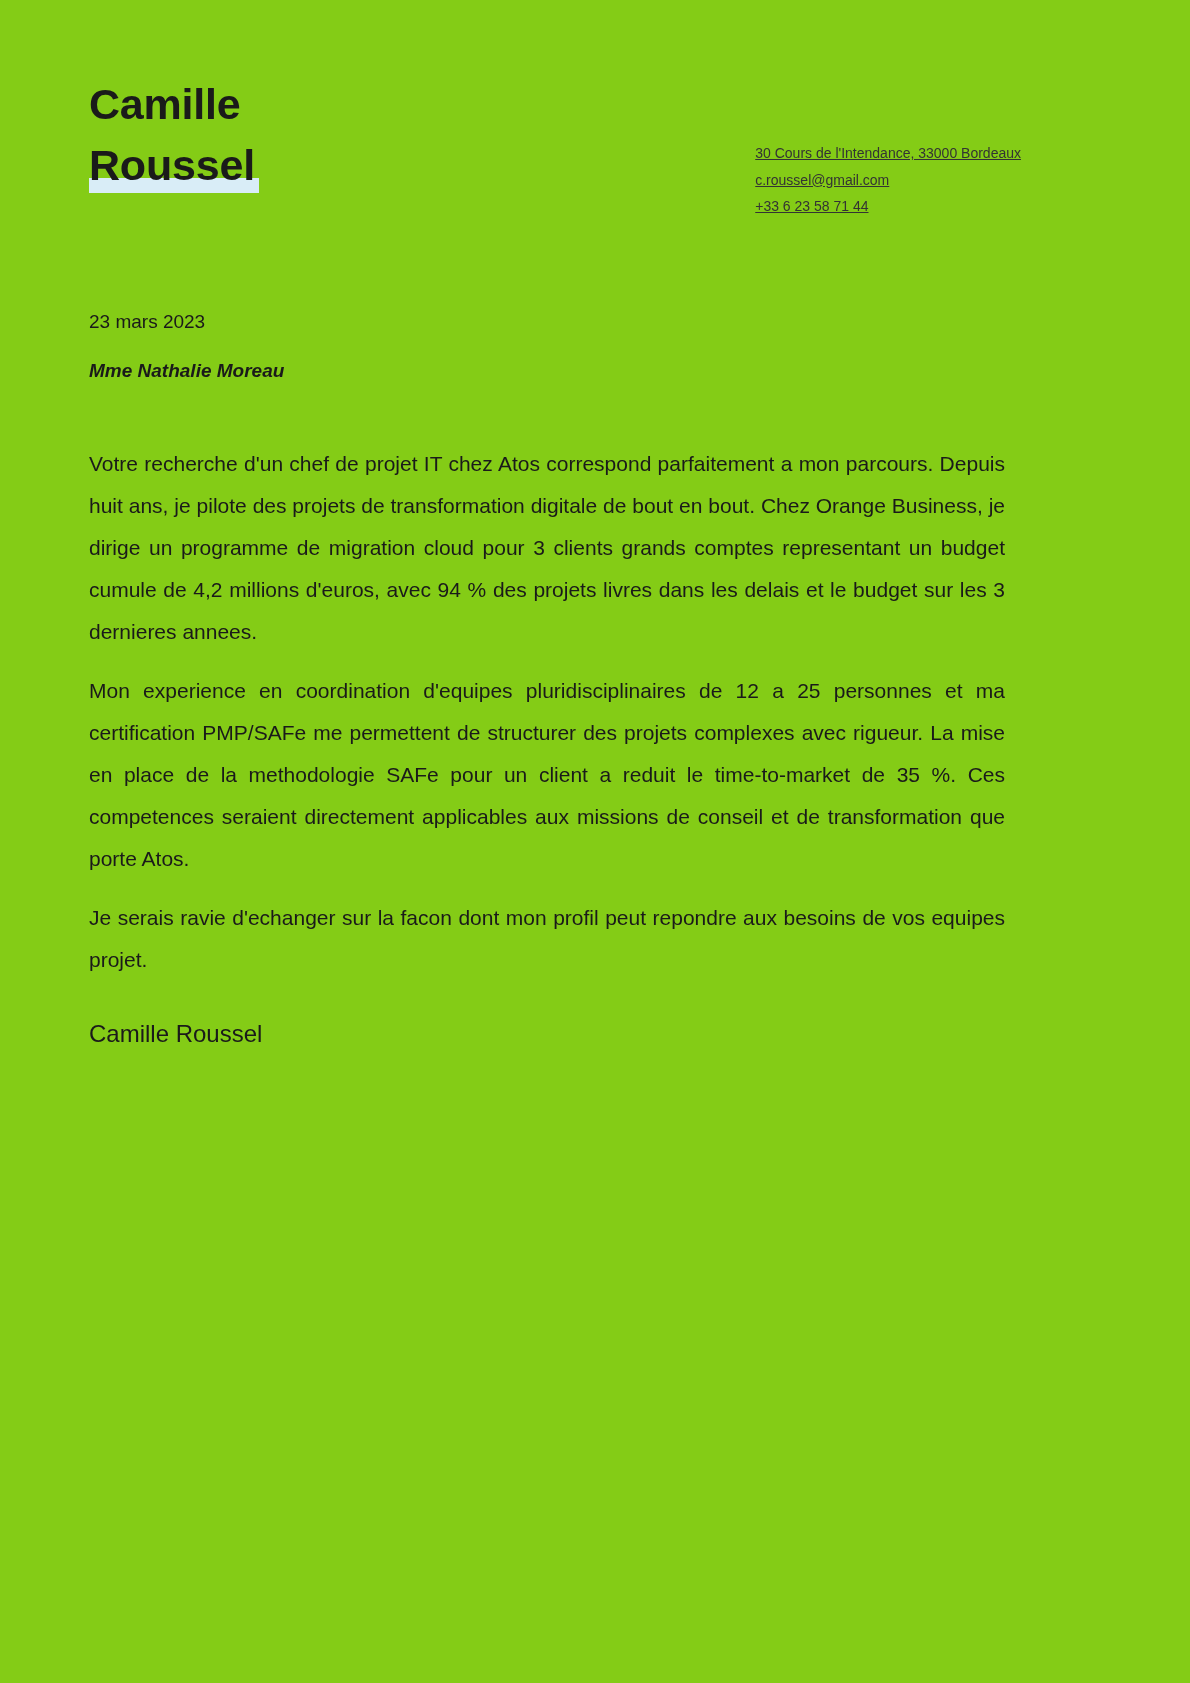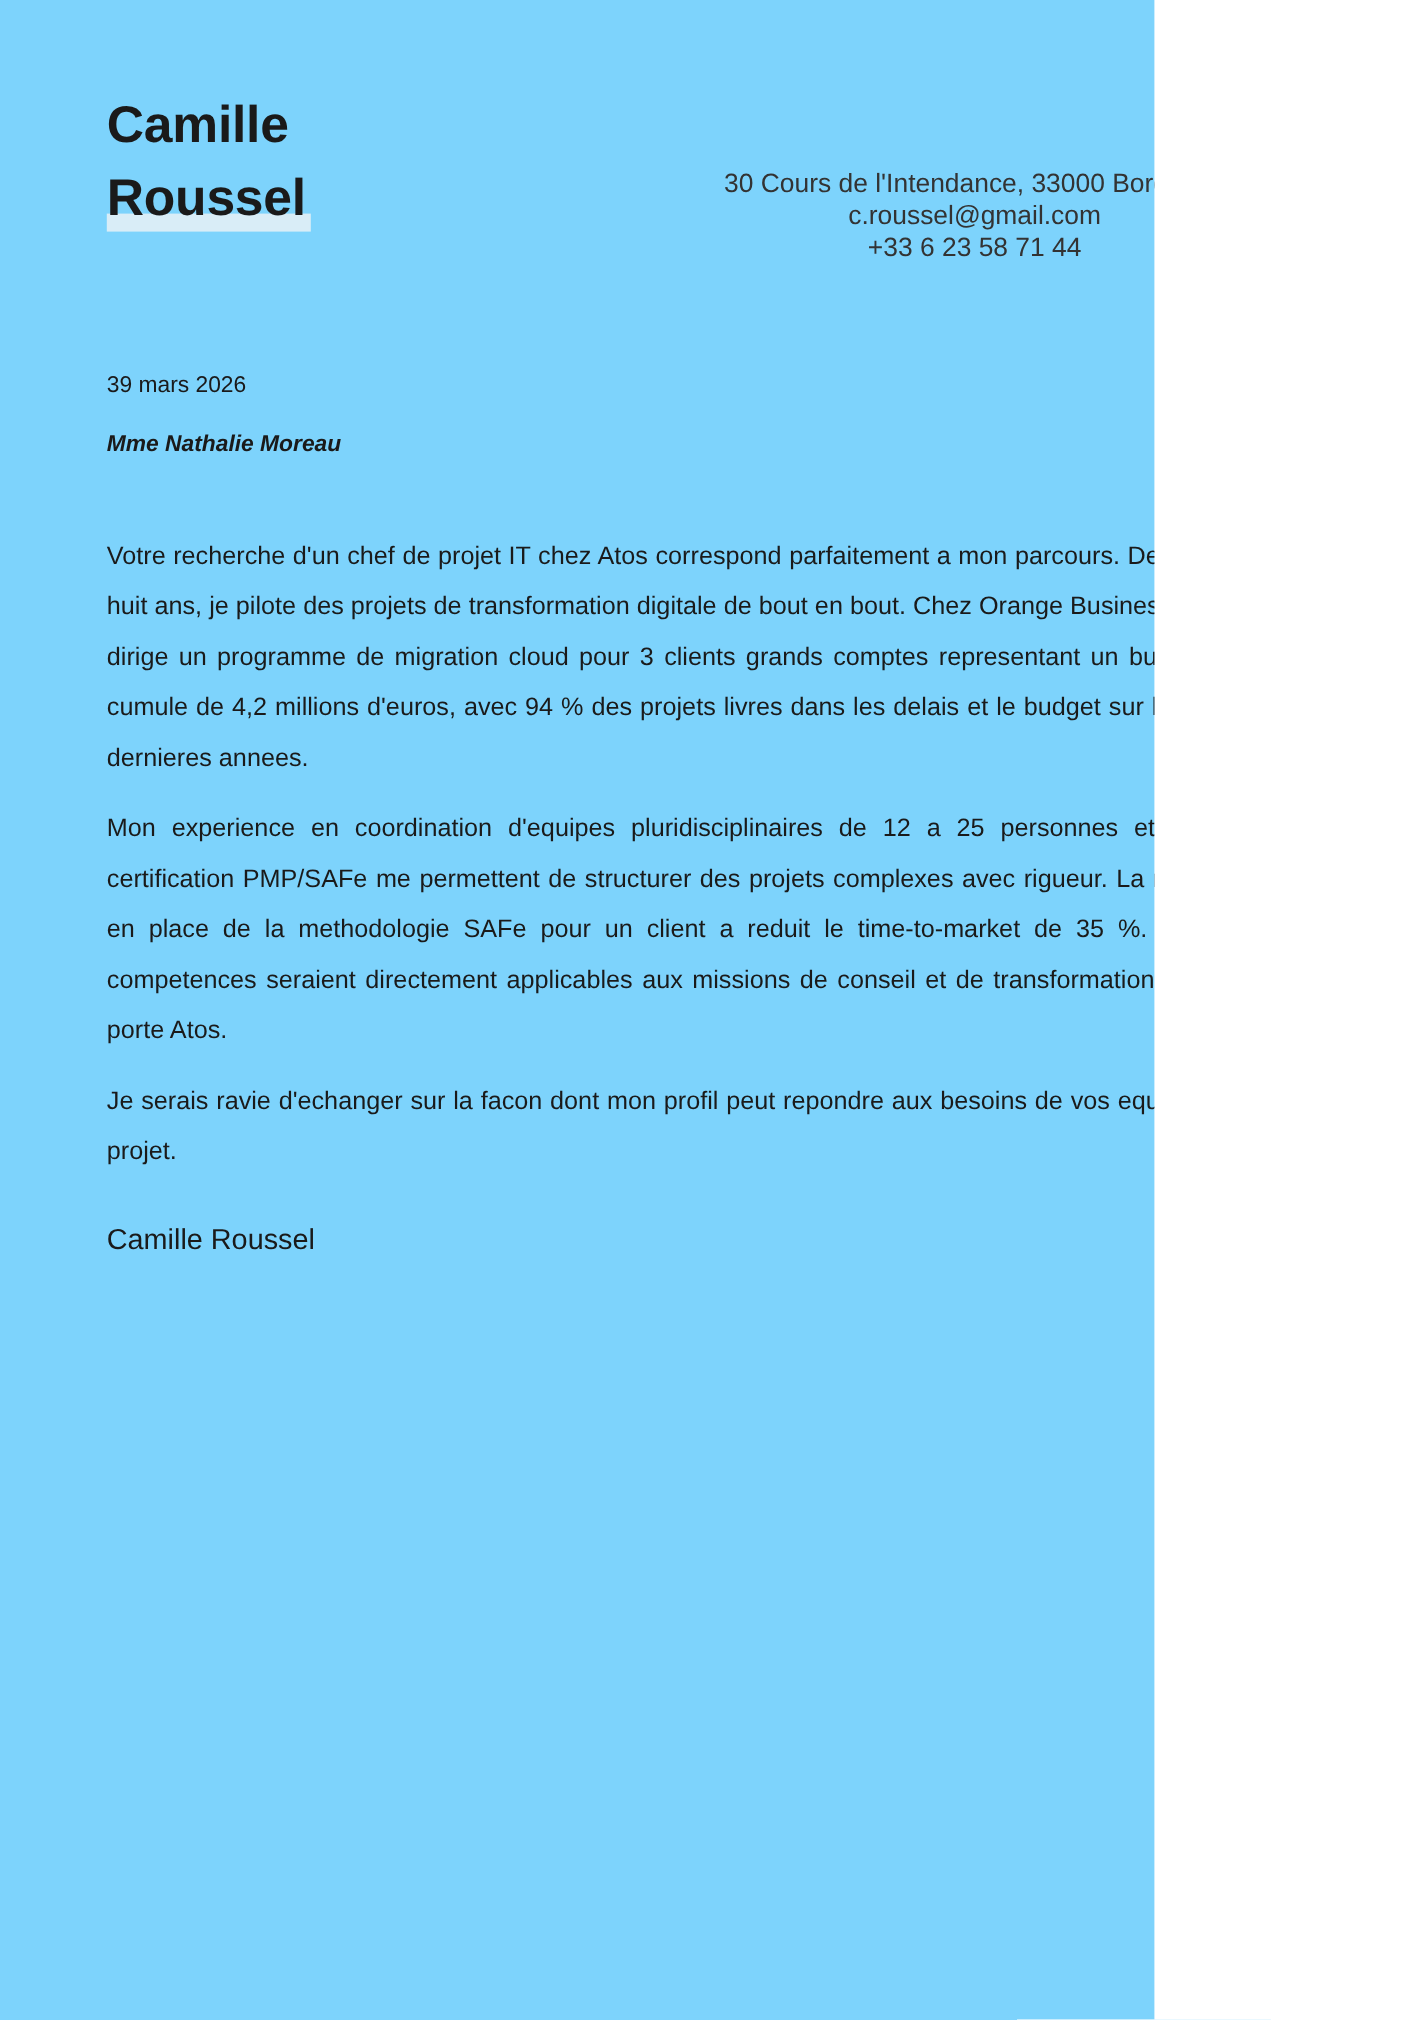--- a/index.html
+++ b/index.html
@@ -7,23 +7,23 @@
     margin: 0;
     padding: 0;
     background: #ffffff;
   }
   body {
     font-family: "Liberation Sans", sans-serif;
     -webkit-font-smoothing: antialiased;
   }
   .page {
     position: relative;
-    width: 962px;
+    width: 1190px;
     height: 1683px;
-    background: #7dd3fc;
+    background: #84cc16;
     box-sizing: border-box;
     overflow: hidden;
   }
   .sheet {
     position: absolute;
     left: 89px;
     top: 0;
     width: 932px;
   }
 
@@ -68,24 +68,25 @@
   .job-title {
     margin-top: 9px;
     font-size: 20px;
     line-height: 26px;
     color: #333333;
   }
   .contact {
     position: absolute;
     right: 0;
     top: 140px;
-    text-align: center;
-    font-size: 22px;
+    text-align: left;
+    font-size: 14px;
     line-height: 26.5px;
     color: #333333;
+    text-decoration: underline;
   }
   .contact div {
     white-space: nowrap;
   }
 
   
   .meta {
     margin-top: 74px;
   }
   .date {
@@ -159,21 +160,21 @@
       </div>
 
       <div class="contact">
         <div>30 Cours de l'Intendance, 33000 Bordeaux</div>
         <div>c.roussel@gmail.com</div>
         <div>+33 6 23 58 71 44</div>
       </div>
     </div>
 
     <div class="meta">
-      <div class="date">39 mars 2026</div>
+      <div class="date">23 mars 2023</div>
       <div class="recipient-name">Mme Nathalie Moreau</div>
     </div>
 
     <div class="body-block">
       <p class="para">Votre recherche d'un chef de projet IT chez Atos correspond parfaitement a mon parcours. Depuis huit ans, je pilote des projets de transformation digitale de bout en bout. Chez Orange Business, je dirige un programme de migration cloud pour 3 clients grands comptes representant un budget cumule de 4,2 millions d'euros, avec 94 % des projets livres dans les delais et le budget sur les 3 dernieres annees.</p>
       <p class="para">Mon experience en coordination d'equipes pluridisciplinaires de 12 a 25 personnes et ma certification PMP/SAFe me permettent de structurer des projets complexes avec rigueur. La mise en place de la methodologie SAFe pour un client a reduit le time-to-market de 35 %. Ces competences seraient directement applicables aux missions de conseil et de transformation que porte Atos.</p>
       <p class="para">Je serais ravie d'echanger sur la facon dont mon profil peut repondre aux besoins de vos equipes projet.</p>
       <div class="signature">Camille Roussel</div>
     </div>
 

